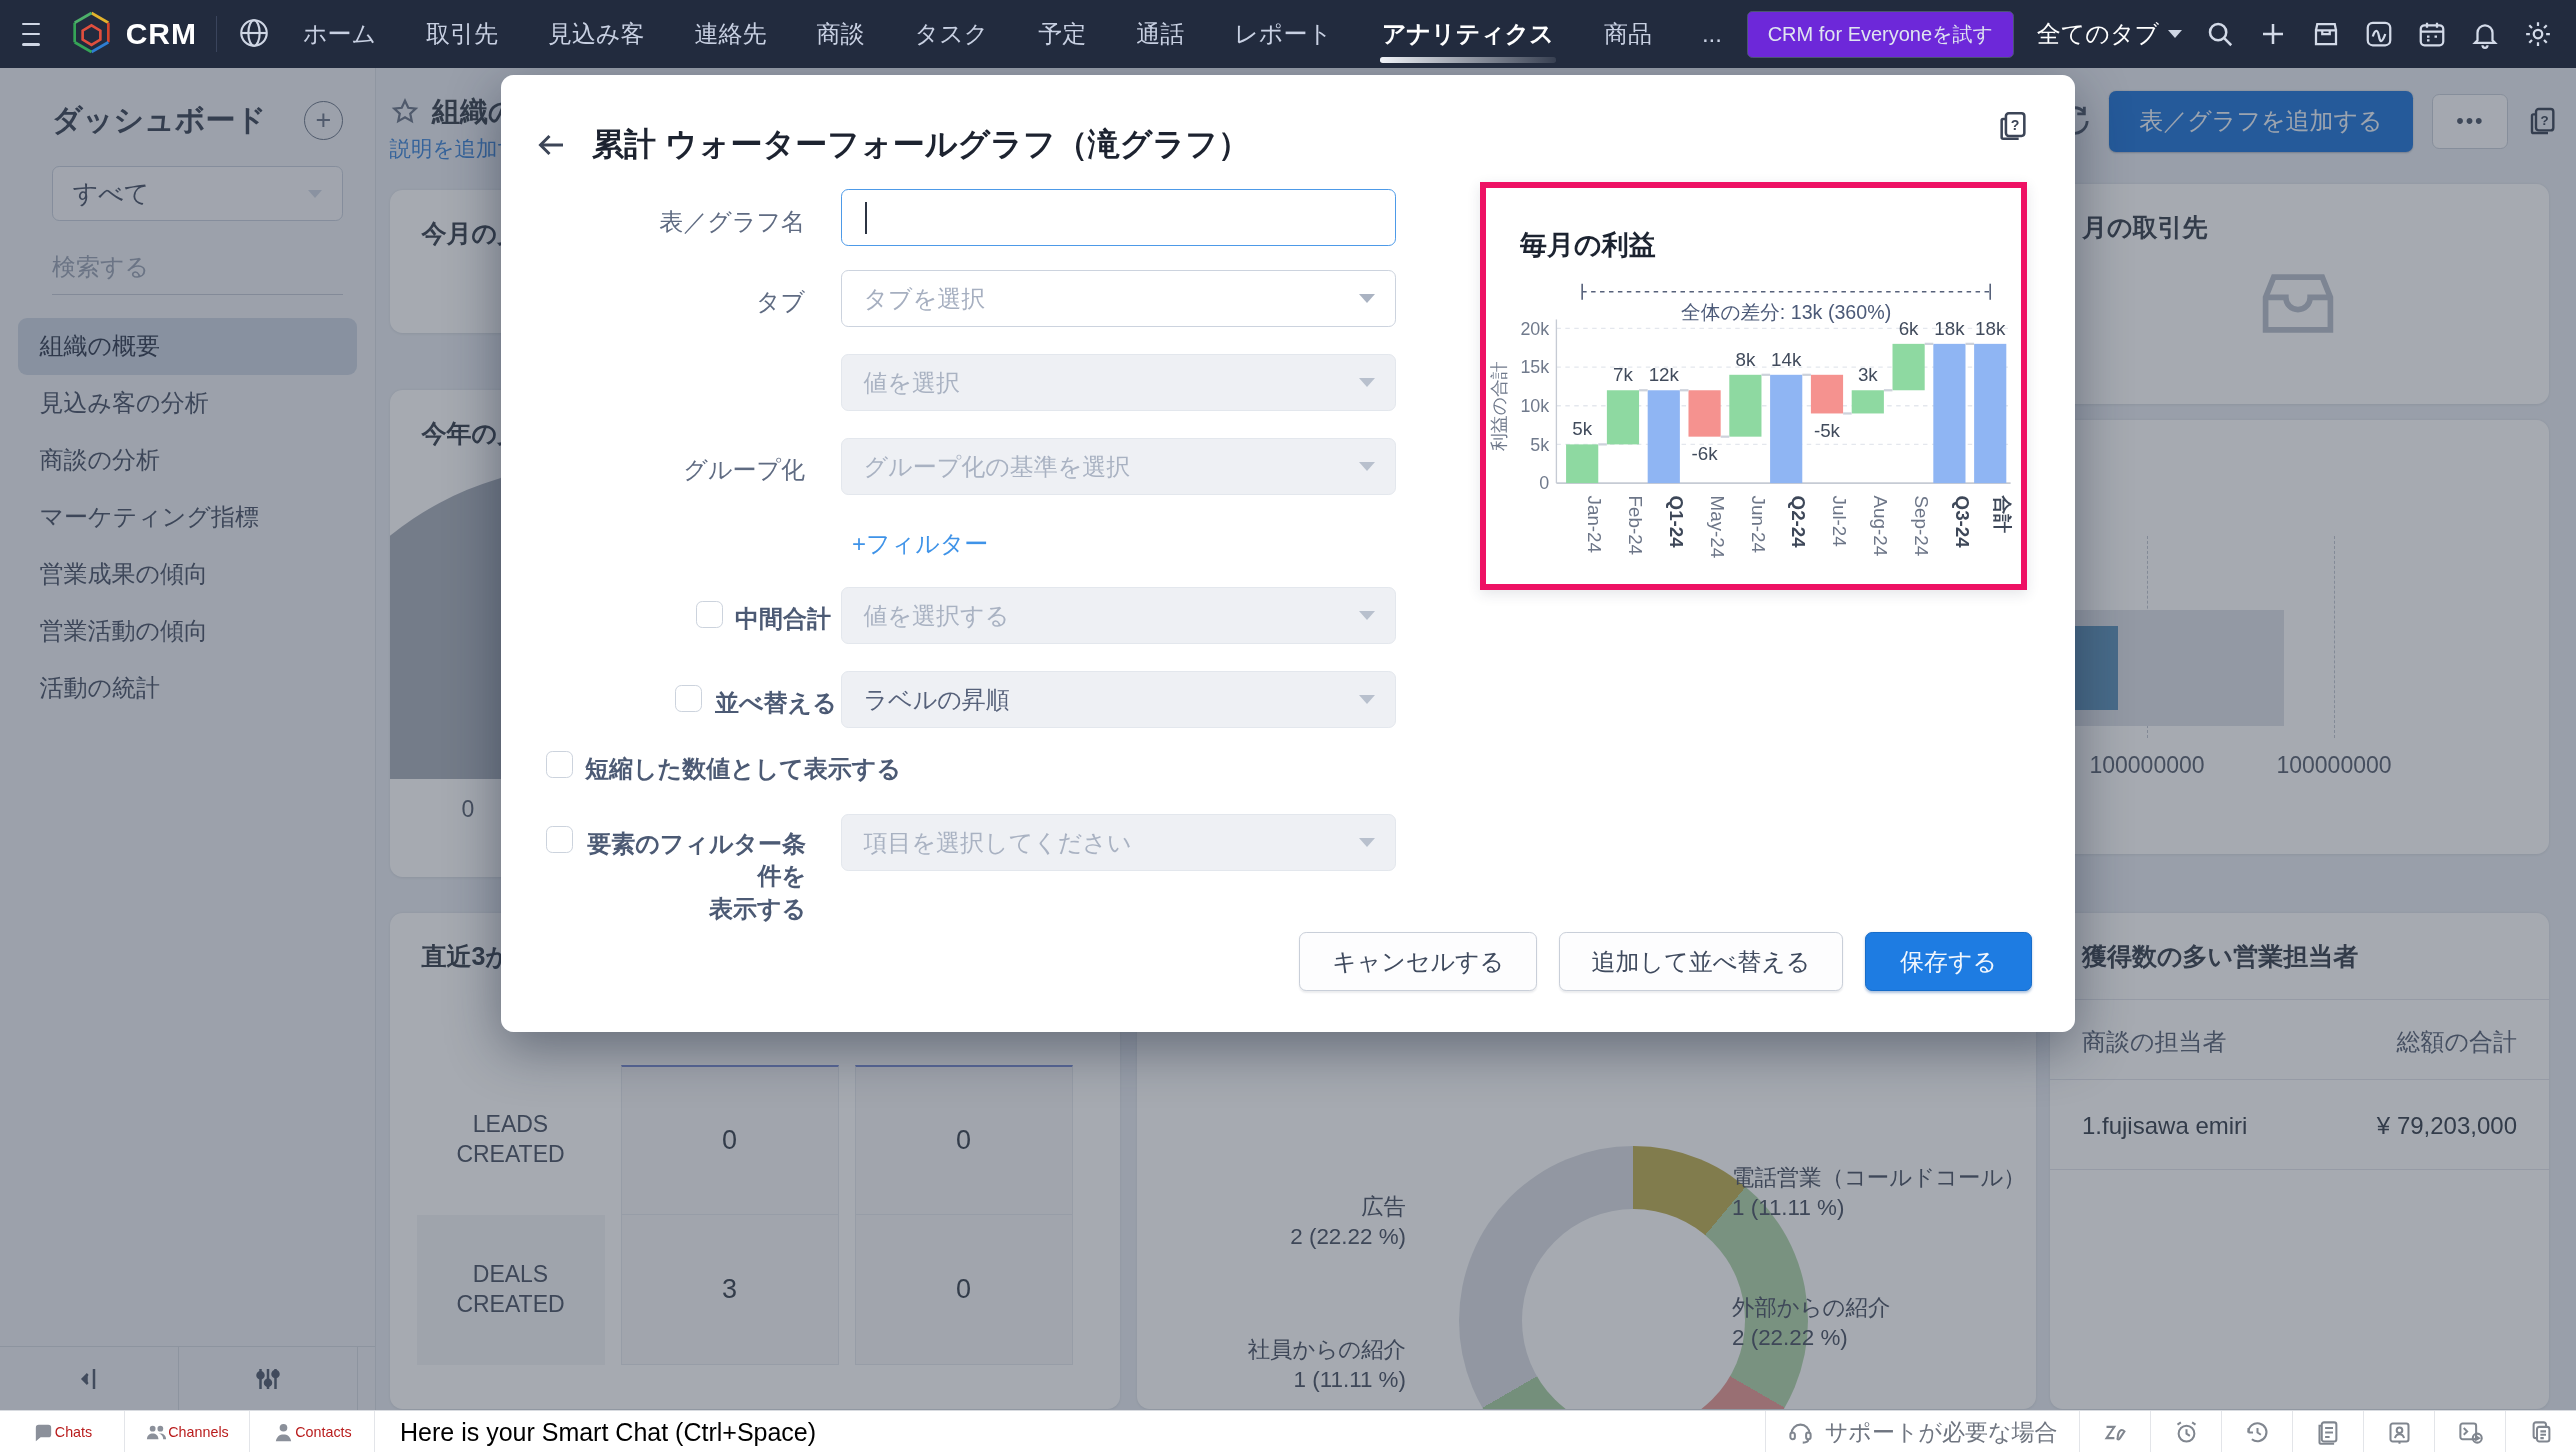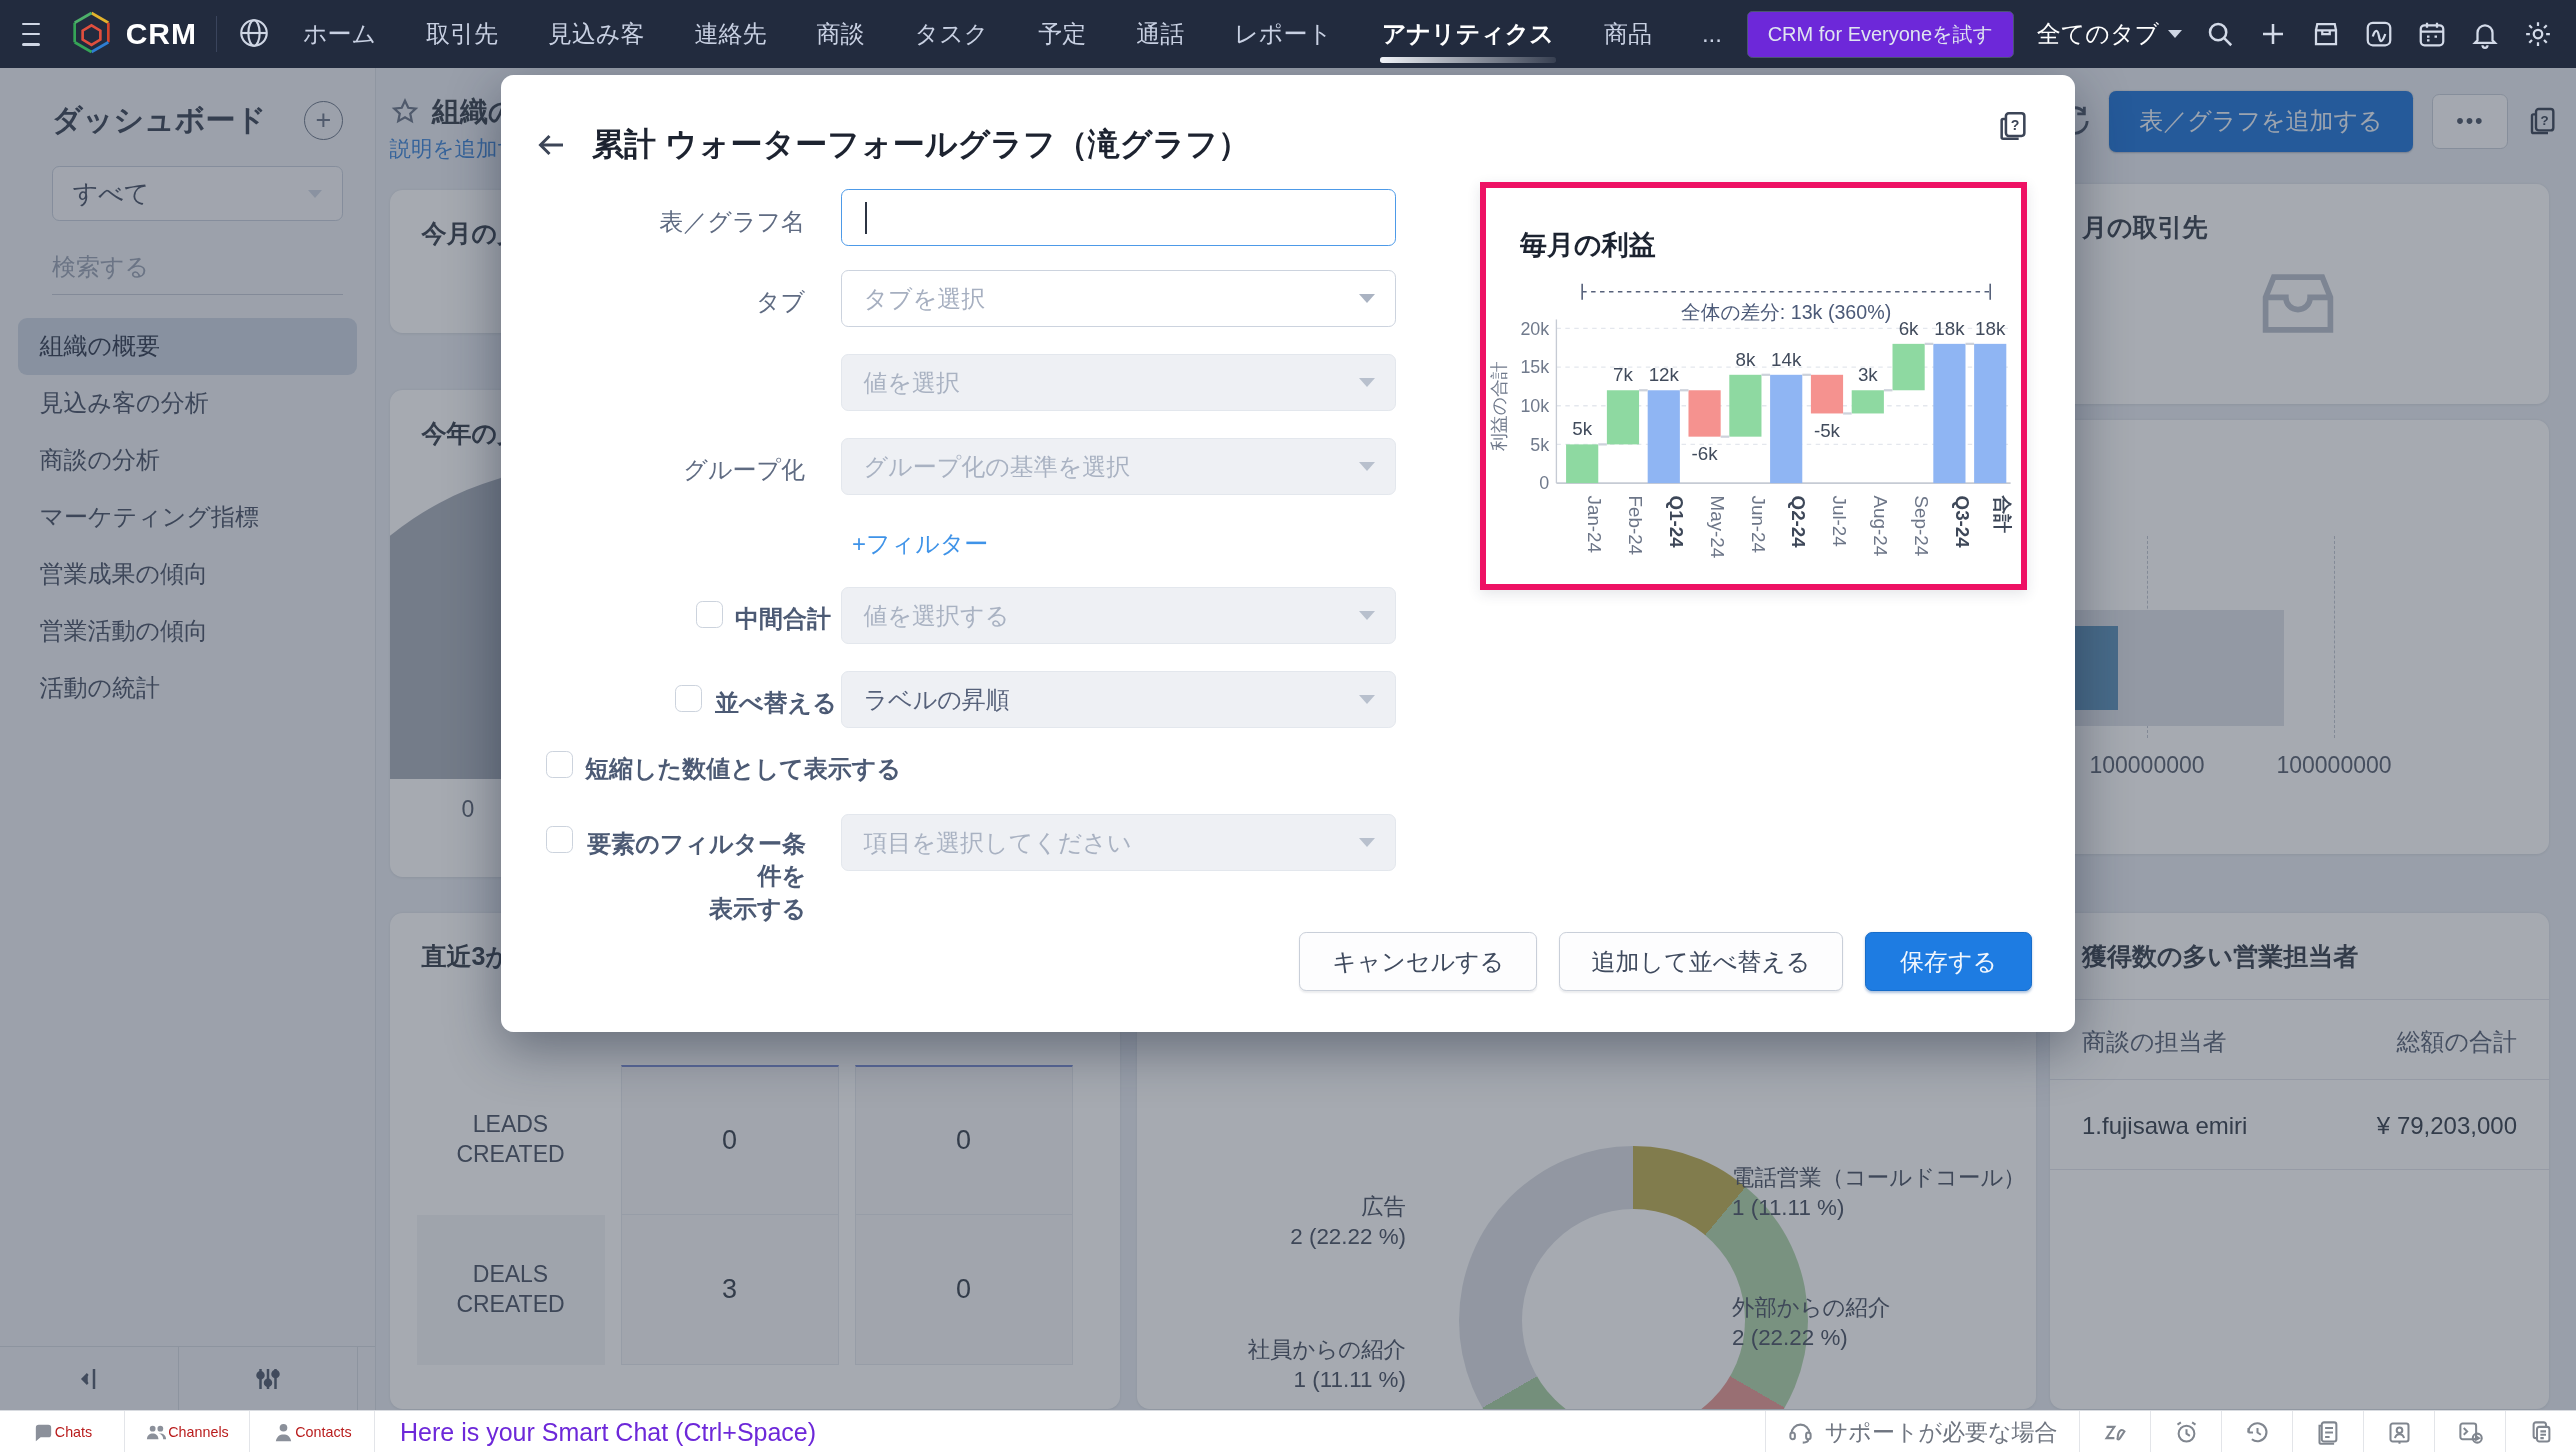--- a/index.html
+++ b/index.html
@@ -116,21 +116,21 @@
     box-shadow:0 3.6px 12.5px rgba(40,50,70,.12); }
   .pv-title { position:absolute; left:34px; top:39px; font-size:27px; font-weight:bold; color:#1c2330; }
   .pv-chart { position:absolute; left:3.6px; top:93px; width:528px; height:304px; }
 
   
   .bottombar { position:absolute; left:0; bottom:0; width:2576px; height:43px; background:#ffffff; border-top:0.9px solid #d8dbe0;
     display:flex; align-items:stretch; z-index:300; }
   .bb-tab { width:125px; border-right:0.9px solid #e3e5e9; display:flex; align-items:center; justify-content:center; color:#b91c1c; cursor:pointer; }
   .bb-tab svg { width:23px; height:23px; }
   .bb-tab .t { font-size:14.3px; margin-top:0.9px; }
-  .bb-chat { flex:1; display:flex; align-items:center; padding-left:25px; font-size:25px; color:#6d28d9; cursor:text; }
+  .bb-chat { flex:1; display:flex; align-items:center; padding-left:25px; font-size:25px; color:#000000; cursor:text; }
   .bb-cell { border-left:0.9px solid #e3e5e9; display:flex; align-items:center; justify-content:center; color:#80868f; padding:0 21.5px; cursor:pointer; white-space:nowrap; }
   .bb-cell svg { width:27px; height:27px; }
   .bb-cell .lbl { font-size:23px; margin-left:10.7px; color:#6f7580; }
 </style>
 </head>
 <body>
 
 <div id="stage">
 
   <div class="topnav">

